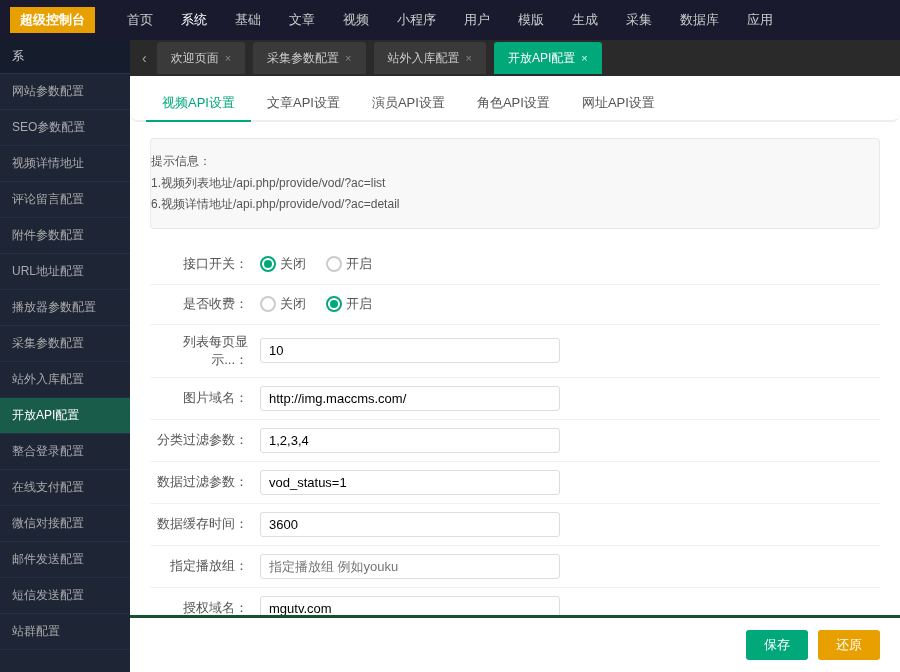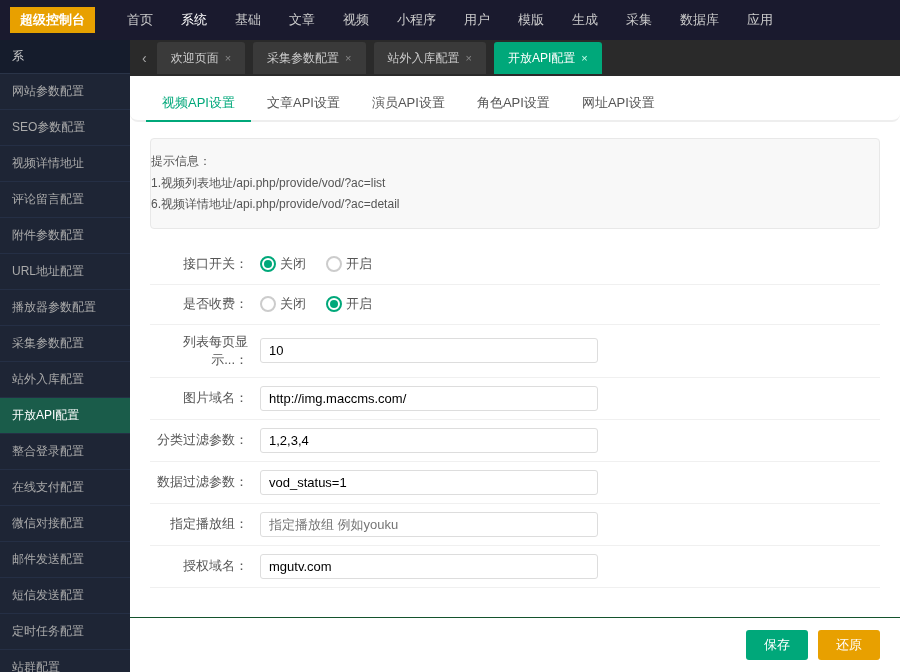--- a/index.html
+++ b/index.html
@@ -176,21 +176,21 @@
     .form-value {
       flex: 1;
       color: #333;
       font-size: 13px;
     }
     .form-value input[type="text"] {
       border: 1px solid #ddd;
       padding: 4px 8px;
       border-radius: 3px;
       font-size: 13px;
-      width: 338px;
+      width: 300px;
       outline: none;
     }
 
     
     .radio-group {
       display: flex;
       align-items: center;
       gap: 20px;
     }
     .radio-item {
@@ -218,21 +218,21 @@
       content: '';
       width: 8px;
       height: 8px;
       border-radius: 50%;
       background: #00a87a;
     }
 
     
     .bottom-bar {
       background: #fff;
-      border-top: 1px solid #14532d;
+      border-top: 3px solid #14532d;
       padding: 12px 20px;
       display: flex;
       justify-content: flex-end;
       gap: 10px;
       align-items: center;
     }
     .btn {
       padding: 6px 18px;
       border-radius: 3px;
       border: none;
@@ -283,21 +283,20 @@
         <div class="sidebar-item">URL地址配置</div>
         <div class="sidebar-item">播放器参数配置</div>
         <div class="sidebar-item">采集参数配置</div>
         <div class="sidebar-item">站外入库配置</div>
         <div class="sidebar-item active">开放API配置</div>
         <div class="sidebar-item">整合登录配置</div>
         <div class="sidebar-item">在线支付配置</div>
         <div class="sidebar-item">微信对接配置</div>
         <div class="sidebar-item">邮件发送配置</div>
         <div class="sidebar-item">短信发送配置</div>
-        <div class="sidebar-item">定时任务配置</div>
         <div class="sidebar-item">站群配置</div>
       </div>
   </div>
 
   <div class="main">
 
     <div class="tab-bar">
       <div class="back-btn">‹</div>
       <div id="tab-items" style="display:flex;gap:8px;">
           <div class="tab-item">欢迎页面<span class="tab-close">×</span></div>
@@ -368,20 +367,24 @@
             </div>
             <div class="form-row">
               <div class="form-label">分类过滤参数：</div>
               <div class="form-value"><input type="text" placeholder="" value="1,2,3,4" style=""></div>
             </div>
             <div class="form-row">
               <div class="form-label">数据过滤参数：</div>
               <div class="form-value"><input type="text" placeholder="" value="vod_status=1" style=""></div>
             </div>
             <div class="form-row">
+              <div class="form-label">数据缓存时间：</div>
+              <div class="form-value"><input type="text" placeholder="" value="3600" style=""></div>
+            </div>
+            <div class="form-row">
               <div class="form-label">指定播放组：</div>
               <div class="form-value"><input type="text" placeholder="指定播放组 例如youku" style="color: #7f1d1d;"></div>
             </div>
             <div class="form-row">
               <div class="form-label">授权域名：</div>
               <div class="form-value"><input type="text" placeholder="" value="mgutv.com" style=""></div>
             </div>
           </div>
 
       </div>

